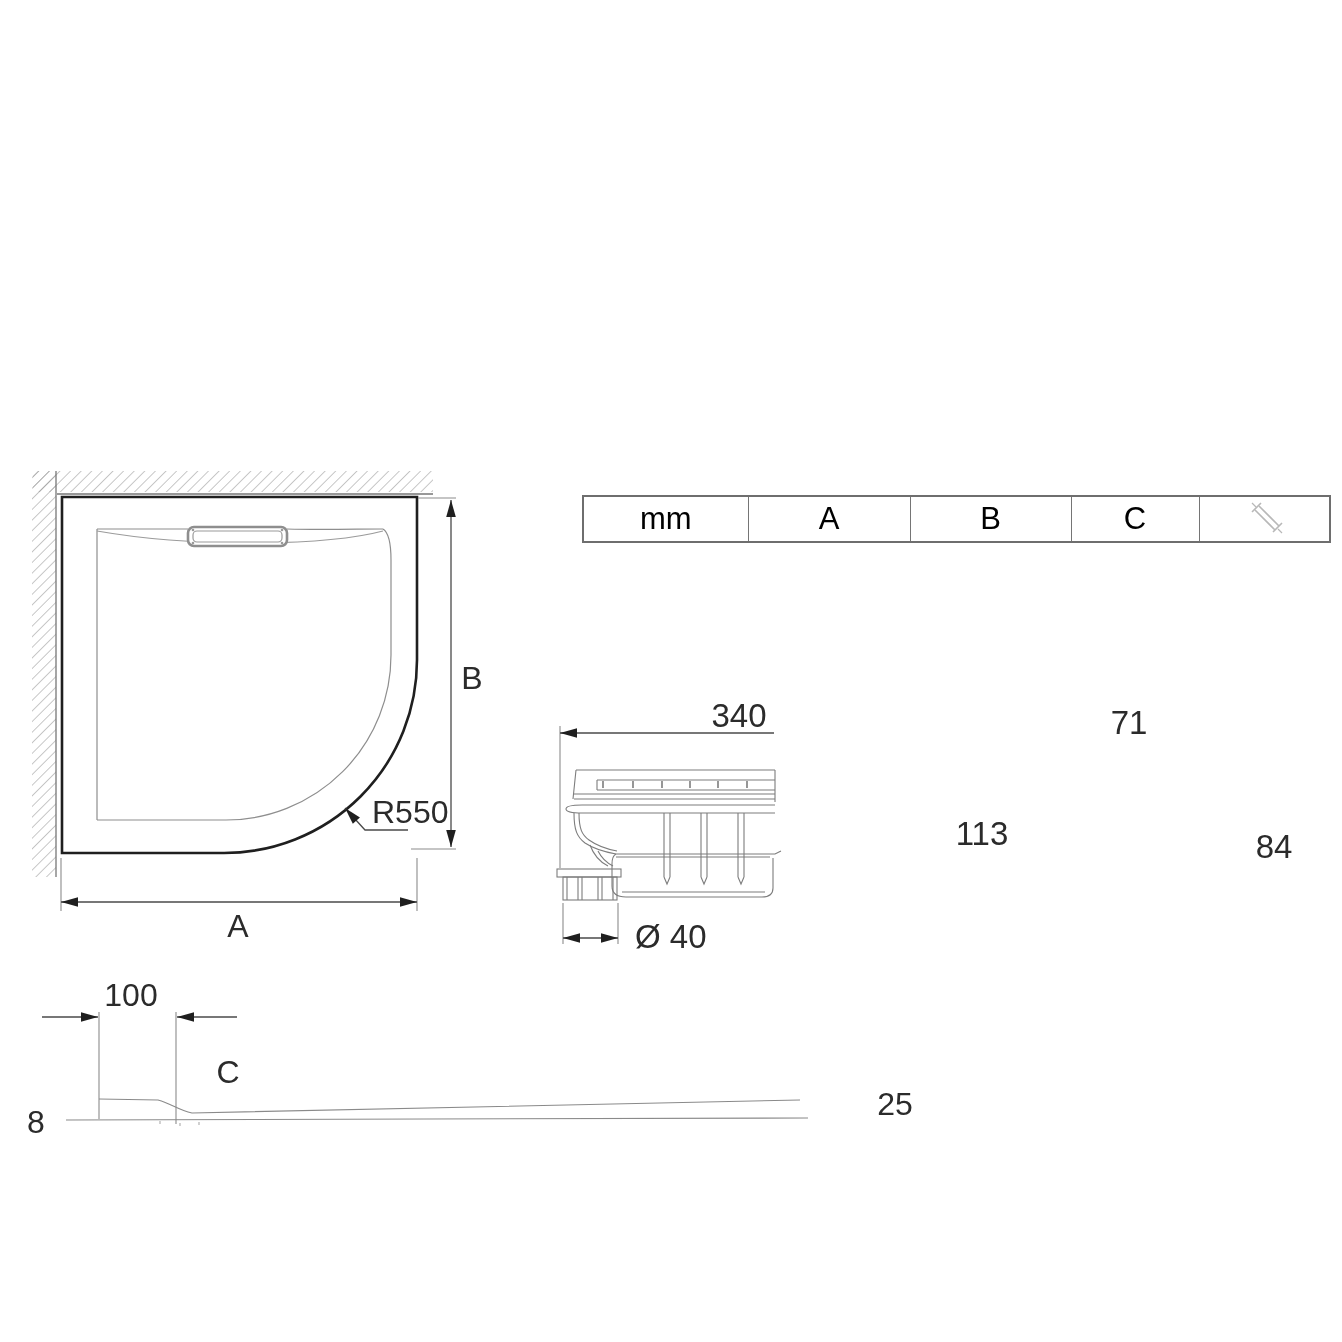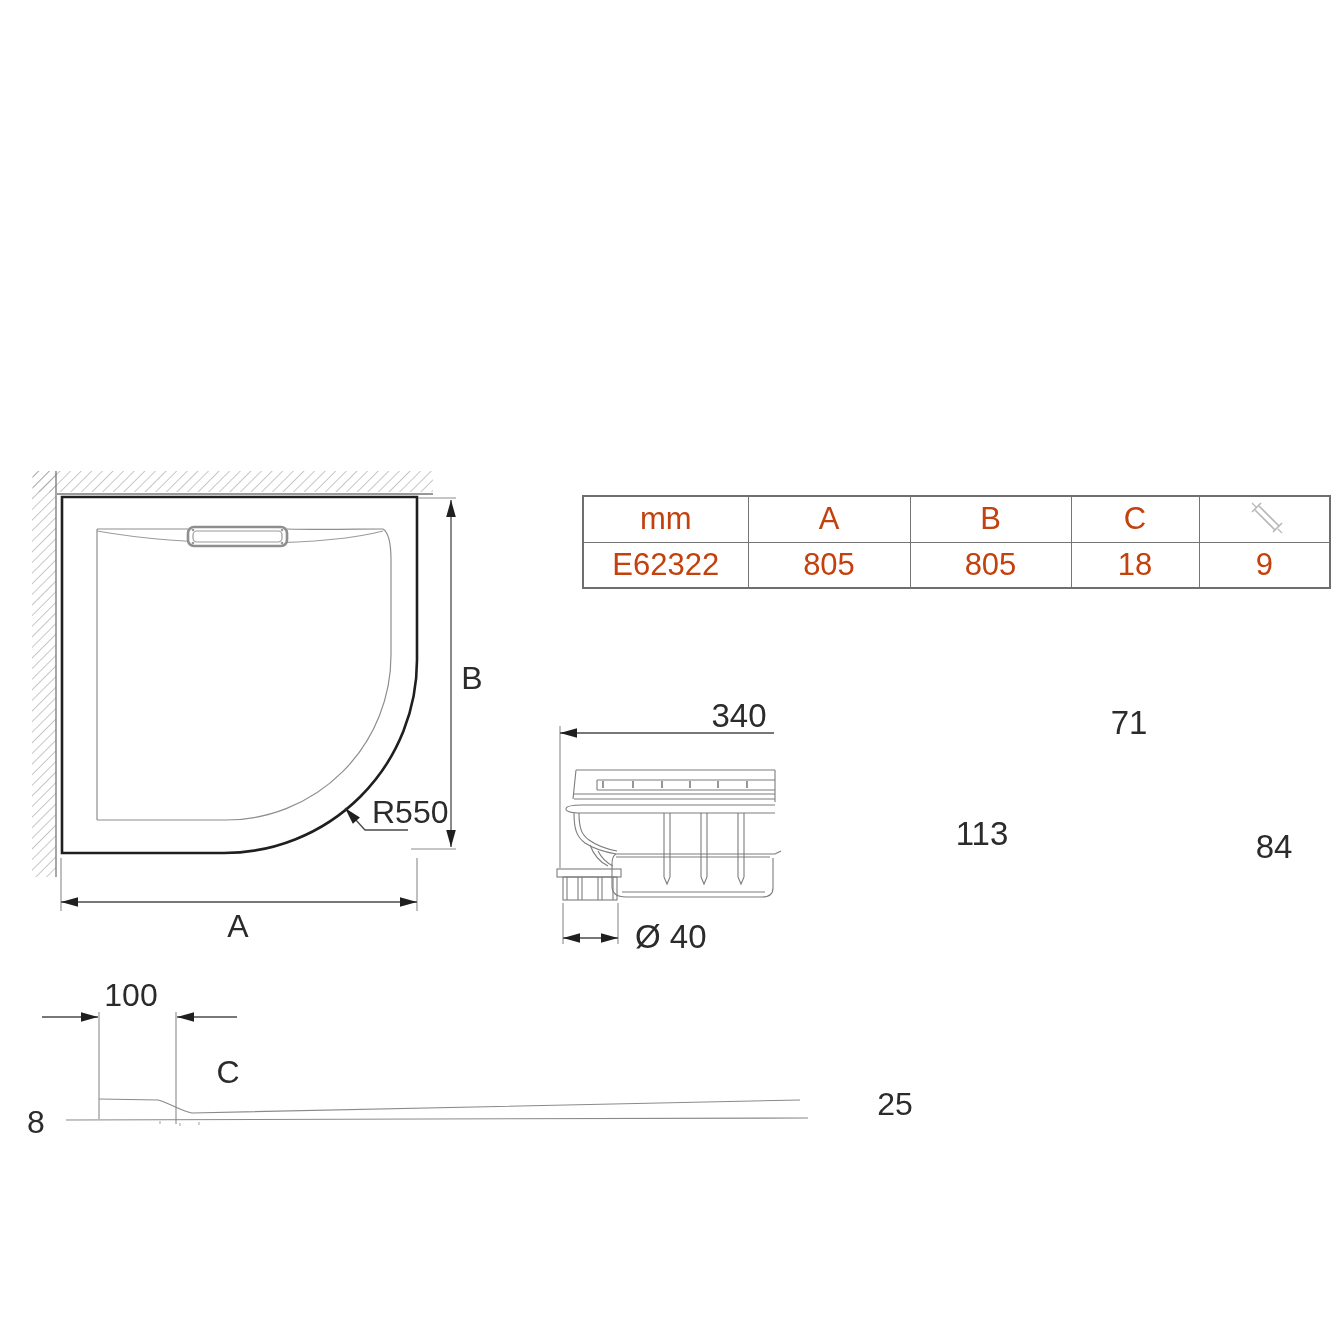--- a/index.html
+++ b/index.html
@@ -12,21 +12,21 @@
     fill:#2b2b2b;
     font-family:"Liberation Sans", sans-serif;
   }
   .dim-label{font-size:32px;}
   .float-label{font-size:33px;}
 
   table.size-table{
     position:absolute;left:582px;top:495px;
     border-collapse:collapse;table-layout:fixed;
     width:747px;
-    font-size:31px;color:#c2410c;
+    font-size:31px;color:#000000;
   }
   table.size-table td,table.size-table th{
     border:1.7px solid #757575;
     text-align:center;vertical-align:middle;
     font-weight:normal;
     padding:0;height:44px;
     overflow:hidden;white-space:nowrap;
   }
   table.size-table{border:2px solid #6e6e6e;}
   .icon-cell svg{display:block;margin:0 auto;}
@@ -187,23 +187,16 @@
         <th>B</th>
         <th>C</th>
         <th class="icon-cell">
           <svg width="48" height="40" viewBox="0 0 48 40" fill="none" stroke="#b8b8b8" stroke-width="1.6">
             <path d="M15,11 L35,31 M19,7 L39,27"></path>
             <path d="M12,13 L21,4 M33,33 L42,24"></path>
             <path d="M12,4 L16,8 M38,30 L42,34" stroke-width="1.2"></path>
           </svg>
         </th>
       </tr>
-      <tr style="height:45px">
-        <td>E62322</td>
-        <td>805</td>
-        <td>805</td>
-        <td>18</td>
-        <td>9</td>
-      </tr>
     </tbody>
   </table>
 
 </div>
 
 </body></html>

